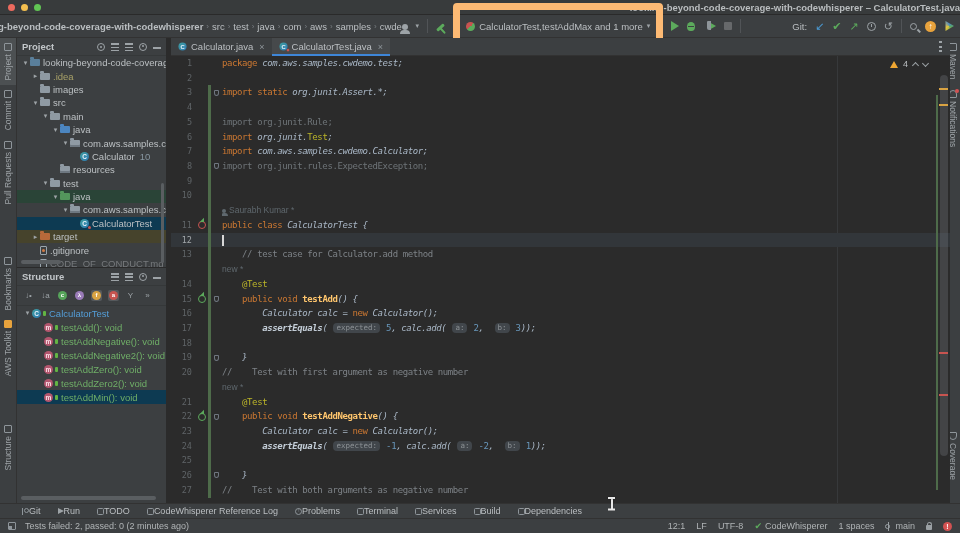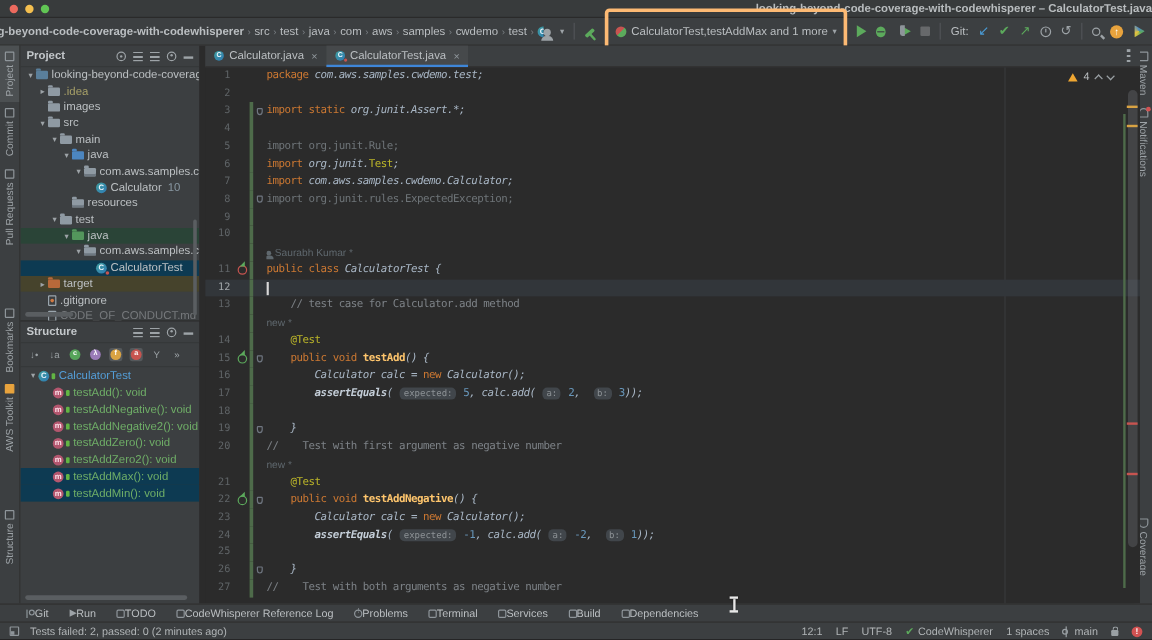--- a/index.html
+++ b/index.html
@@ -15,23 +15,23 @@
 
   
   .toolbar{position:absolute;left:0;top:15px;width:960px;height:23px;background:#3c3f41;border-bottom:1px solid #323232;display:flex;align-items:center;font-size:9.5px;}
   #breadcrumbs{display:flex;align-items:center;white-space:nowrap;overflow:hidden;margin-left:-4px;flex:0 1 auto;}
   .crumb{color:#bbbfc2;padding:0 2px;}
   .crumb.first{font-weight:bold;}
   .crumb-sep{color:#777c80;padding:0 1px;font-size:8px;}
   .crumb.classref{color:#549ed8;display:flex;align-items:center;gap:3px;}
   .tb-right{display:flex;align-items:center;gap:8px;margin-left:auto;padding-right:6px;flex:0 0 auto;}
   .tb-sep{width:1px;height:14px;background:#515457;}
-  .runcfg{display:flex;align-items:center;gap:4px;border:3px solid #fdba74;border-radius:4px;height:16px;padding:16px 6px;color:#bbbfc2;}
+  .runcfg{display:flex;align-items:center;gap:4px;border:7px solid #fdba74;border-radius:4px;height:16px;padding:16px 6px;color:#bbbfc2;}
   .dd{color:#9da3a7;font-size:7px;}
-  .git-label{color:#bbbfc2;}
+  .git-label{color:#bbbfc2;margin-left:43px;}
 
   
   .ic{display:inline-block;position:relative;flex:0 0 auto;}
   .i-play{width:0;height:0;border-left:8px solid #5caa5c;border-top:5px solid transparent;border-bottom:5px solid transparent;}
   .i-stop{width:8px;height:8px;background:#67696b;border-radius:1px;}
   .i-bug{width:8px;height:9px;background:#5caa5c;border-radius:50% 50% 45% 45%;}
   .i-bug::before{content:"";position:absolute;left:1px;top:4px;width:6px;height:1px;background:#3c3f41;}
   .i-covr{width:0;height:0;border-left:7px solid #5caa5c;border-top:4.5px solid transparent;border-bottom:4.5px solid transparent;}
   .i-covr::before{content:"";position:absolute;left:-9px;top:-5px;width:4px;height:9px;background:#8e959a;border-radius:1px 0 0 2px;}
   .i-hammer{width:9px;height:3px;background:#5caa5c;border-radius:1px;transform:rotate(-42deg);margin-top:3px;}
@@ -453,26 +453,20 @@
         <div class="srow" style="padding-left: 18px;">
           <span class="arrow"></span>
           <span class="ic i-method"></span>
           <span class="key-ic"></span>
           <span class="lbl greenm">testAddZero2(): void</span>
         </div>
         <div class="srow sel" style="padding-left: 18px;">
           <span class="arrow"></span>
           <span class="ic i-method"></span>
           <span class="key-ic"></span>
-          <span class="lbl greenm">testAddMax(): void</span>
-        </div>
-        <div class="srow sel" style="padding-left: 18px;">
-          <span class="arrow"></span>
-          <span class="ic i-method"></span>
-          <span class="key-ic"></span>
           <span class="lbl greenm">testAddMin(): void</span>
         </div>
       </div>
     <div class="hsb" style="left:4px;bottom:3px;width:135px;"></div>
   </div>
 
   <div class="editor-area">
     <div class="tabbar" id="tabbar">
         <div class="tab">
           <span class="ic i-class"></span>

